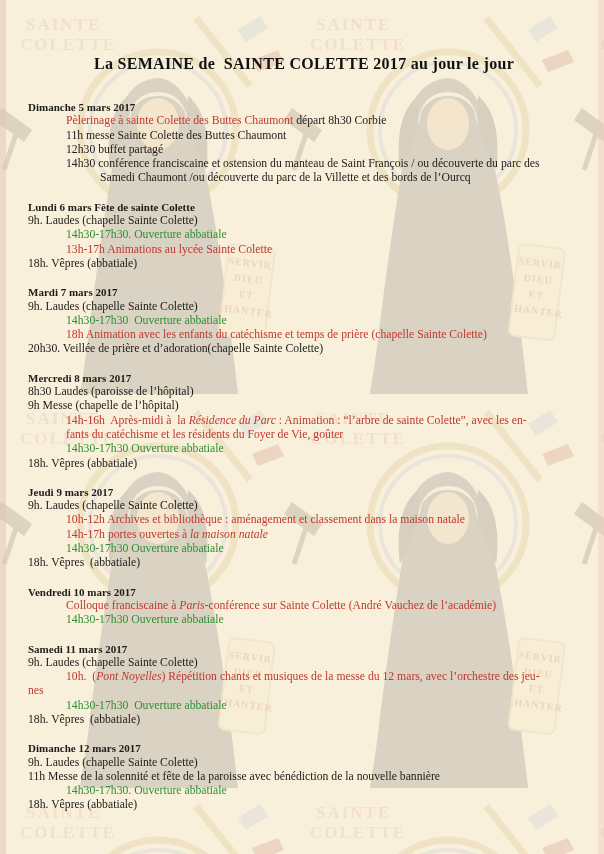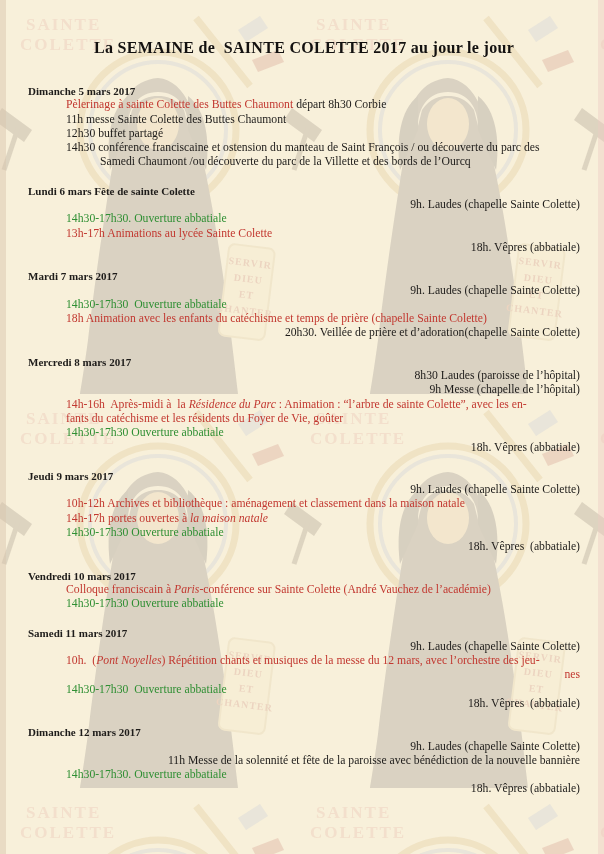--- a/index.html
+++ b/index.html
@@ -32,21 +32,21 @@
     font-size: 10px;
     font-weight: bold;
     letter-spacing: 1px;
     text-anchor: middle;
     fill: #b04c42;
   }
 
   .content {
     position: absolute;
     left: 28px;
-    top: 0;
+    top: 16px;
     width: 552px;
   }
 
   .title {
     margin-top: 37px;
     margin-bottom: 26px;
     font-size: 16px;
     line-height: 21px;
     font-weight: bold;
     text-align: center;
@@ -64,21 +64,21 @@
     color: var(--ink, #1e1c1a);
     white-space: pre;
   }
 
   .line {
     font-size: 11.7px;
     line-height: 14.3px;
     color: var(--ink, #1e1c1a);
     white-space: pre;
   }
-  .indent-0 { padding-left: 0; text-align: right; }
+  .indent-0 { padding-left: 0; }
   .indent-1 { padding-left: 38px; }
   .indent-2 { padding-left: 72px; }
 
   .c-black { color: var(--ink, #1e1c1a); }
   .c-red   { color: var(--red, #c23830); }
   .c-green { color: var(--green, #2f8f33); text-align: center; }
   .it      { font-style: italic; }
 </style>
 </head>
 <body>
@@ -163,21 +163,21 @@
         <section class="day-section">
           <h2 class="day-header">Jeudi 9 mars 2017</h2>
           <p class="line indent-0"><span class="c-black">9h. Laudes (chapelle Sainte Colette)</span></p>
           <p class="line indent-1"><span class="c-red">10h-12h Archives et bibliothèque : aménagement et classement dans la maison natale</span></p>
           <p class="line indent-1"><span class="c-red">14h-17h portes ouvertes à </span><span class="c-red it">la maison natale</span></p>
           <p class="line indent-1"><span class="c-green">14h30-17h30 Ouverture abbatiale</span></p>
           <p class="line indent-0"><span class="c-black">18h. Vêpres  (abbatiale)</span></p>
         </section>
         <section class="day-section">
           <h2 class="day-header">Vendredi 10 mars 2017</h2>
-          <p class="line indent-1"><span class="c-red">Colloque franciscain à </span><span class="c-red it">Paris</span><span class="c-red">-conférence sur Sainte Colette (André Vauchez de l’académie)</span></p>
+          <p class="line indent-1"><span class="c-red">Colloque franciscaine à </span><span class="c-red it">Paris</span><span class="c-red">-conférence sur Sainte Colette (André Vauchez de l’académie)</span></p>
           <p class="line indent-1"><span class="c-green">14h30-17h30 Ouverture abbatiale</span></p>
         </section>
         <section class="day-section">
           <h2 class="day-header">Samedi 11 mars 2017</h2>
           <p class="line indent-0"><span class="c-black">9h. Laudes (chapelle Sainte Colette)</span></p>
           <p class="line indent-1"><span class="c-red">10h.  (</span><span class="c-red it">Pont Noyelles</span><span class="c-red">) Répétition chants et musiques de la messe du 12 mars, avec l’orchestre des jeu-</span></p>
           <p class="line indent-0"><span class="c-red">nes</span></p>
           <p class="line indent-1"><span class="c-green">14h30-17h30  Ouverture abbatiale</span></p>
           <p class="line indent-0"><span class="c-black">18h. Vêpres  (abbatiale)</span></p>
         </section>

